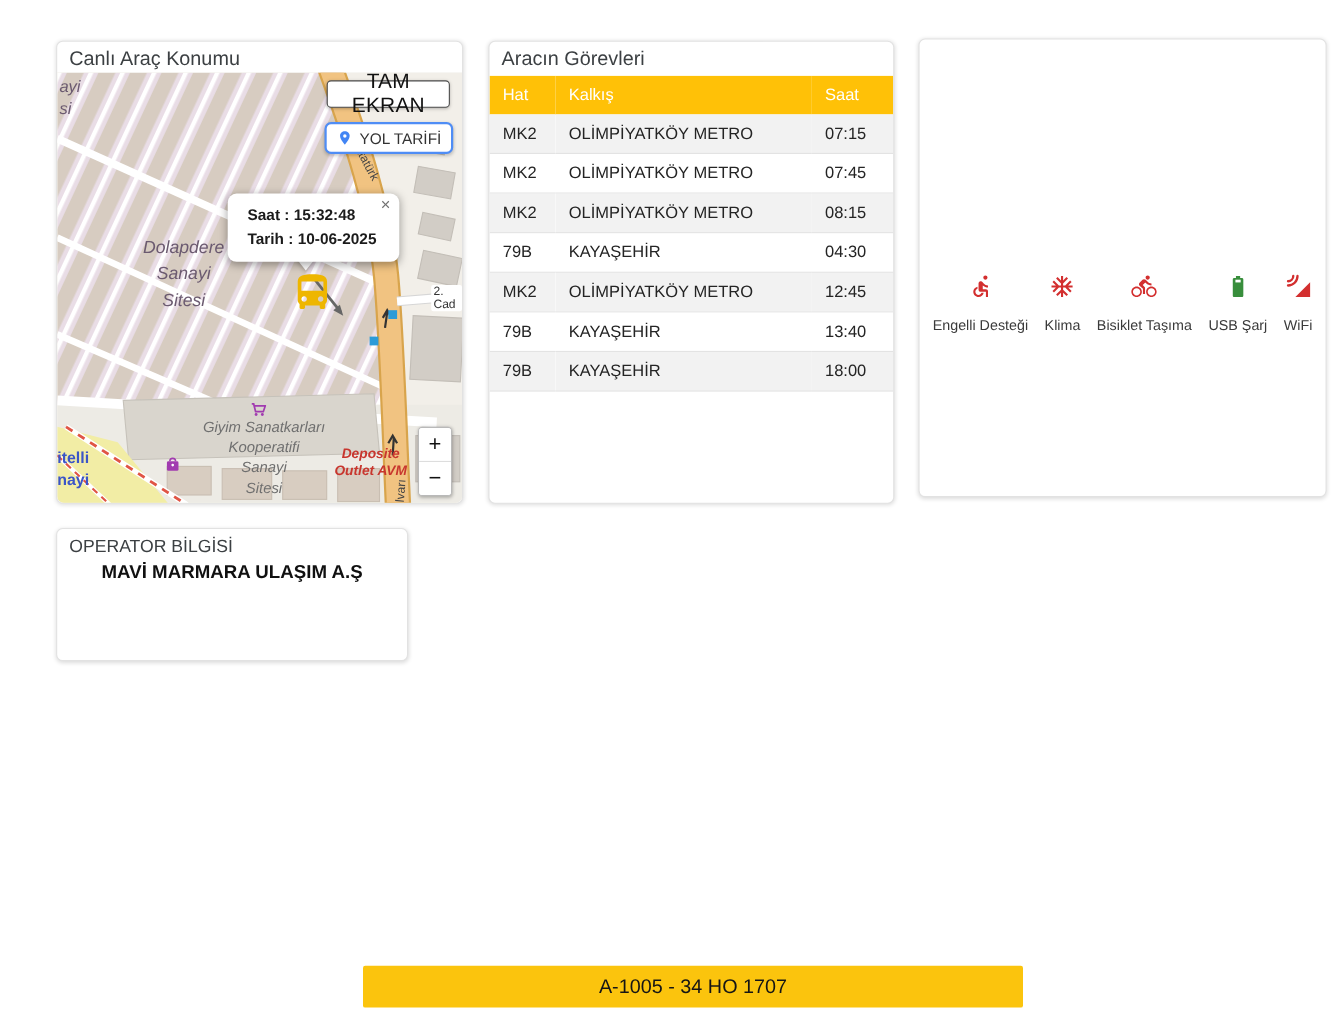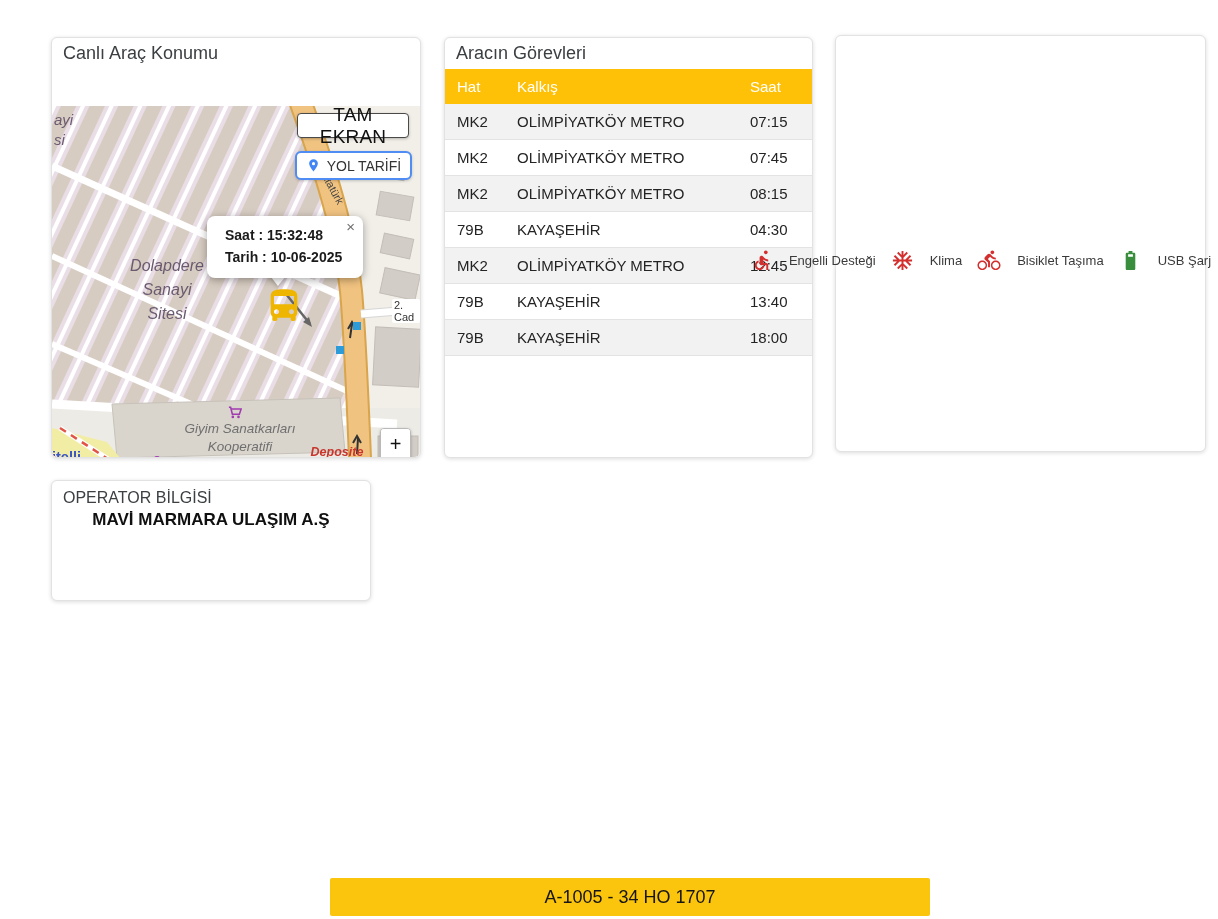--- a/index.html
+++ b/index.html
@@ -8,21 +8,21 @@
     font-family:"Liberation Sans",sans-serif;overflow:hidden;color:#222;
   }
   .card{
     position:absolute;background:#fff;border:1px solid #e2e2e2;border-radius:6px;
     box-shadow:0 1px 4px rgba(0,0,0,.14);box-sizing:border-box;
   }
   .card-title{font-size:18px;color:#3c4043;padding:5px 11px;}
 
   
   #card-map{left:51px;top:37px;width:370px;height:421px;}
-  .map-area{position:absolute;left:0;top:28px;right:0;bottom:0;overflow:hidden;border-radius:0 0 6px 6px;background:#f2efe9;margin-top:40px;}
+  .map-area{position:absolute;left:0;top:28px;right:0;bottom:0;overflow:hidden;border-radius:0 0 6px 6px;background:#f2efe9;}
   .map-svg{position:absolute;left:0;top:0;}
   .map-label{position:absolute;white-space:pre-line;font-style:italic;z-index:2;}
   #lbl-partial{left:2px;top:4px;font-size:15px;color:#6b5a70;line-height:1.3;}
   #lbl-district{left:50px;top:148px;width:130px;text-align:center;font-size:16px;color:#6b5a70;line-height:1.5;}
   #lbl-coop{left:118px;top:314px;width:140px;text-align:center;font-size:13.5px;color:#6f6f6f;line-height:1.35;}
   #lbl-outlet{left:243px;top:338px;width:84px;text-align:center;font-size:12.5px;color:#c8362e;font-weight:700;line-height:1.3;}
   #lbl-industrial{left:0;top:342px;font-size:14.5px;color:#3b55c8;font-weight:700;font-style:normal;line-height:1.35;}
   #lbl-2cad{left:340px;top:193px;font-size:11px;color:#333;font-style:normal;background:#fff;padding:0 2px;border-radius:2px;}
   #lbl-ataturk{left:278px;top:64px;font-size:11px;color:#454545;font-style:normal;transform:rotate(62deg);transform-origin:left top;}
   #lbl-bulvari{left:306px;top:390px;font-size:11px;color:#454545;font-style:normal;transform:rotate(-85deg);transform-origin:left top;}
@@ -69,21 +69,21 @@
   #tasks-table th{
     background:#FFC107;color:#fff;font-weight:500;text-align:left;
     padding:9px 12px;font-size:15px;
   }
   #tasks-table td{padding:9px 12px;color:#242424;border-bottom:1px solid #e3e3e3;overflow:hidden;white-space:nowrap;}
   #tasks-table tbody tr:nth-child(odd){background:#f2f2f2;}
 
   
   #card-tech{left:835px;top:35px;width:371px;height:417px;}
   .features{position:absolute;top:213px;left:0;right:0;display:flex;justify-content:center;align-items:flex-end;gap:15px;}
-  .feature{display:flex;flex-direction:row;align-items:center;gap:16px;}
+  .feature{display:flex;flex-direction:column;align-items:center;gap:16px;}
   .feature-label{font-size:13px;color:#3a3a3a;white-space:nowrap;}
 
   
   #card-operator{left:51px;top:480px;width:320px;height:121px;}
   .operator-title{font-size:16px;color:#3c4043;padding:8px 11px 0;}
   .operator-name{font-size:17px;font-weight:700;color:#101010;padding:3px 11px;text-align:center;}
 
   
   #footer-bar{
     position:absolute;left:330px;top:878px;width:600px;height:38px;background:#FBC40D;

